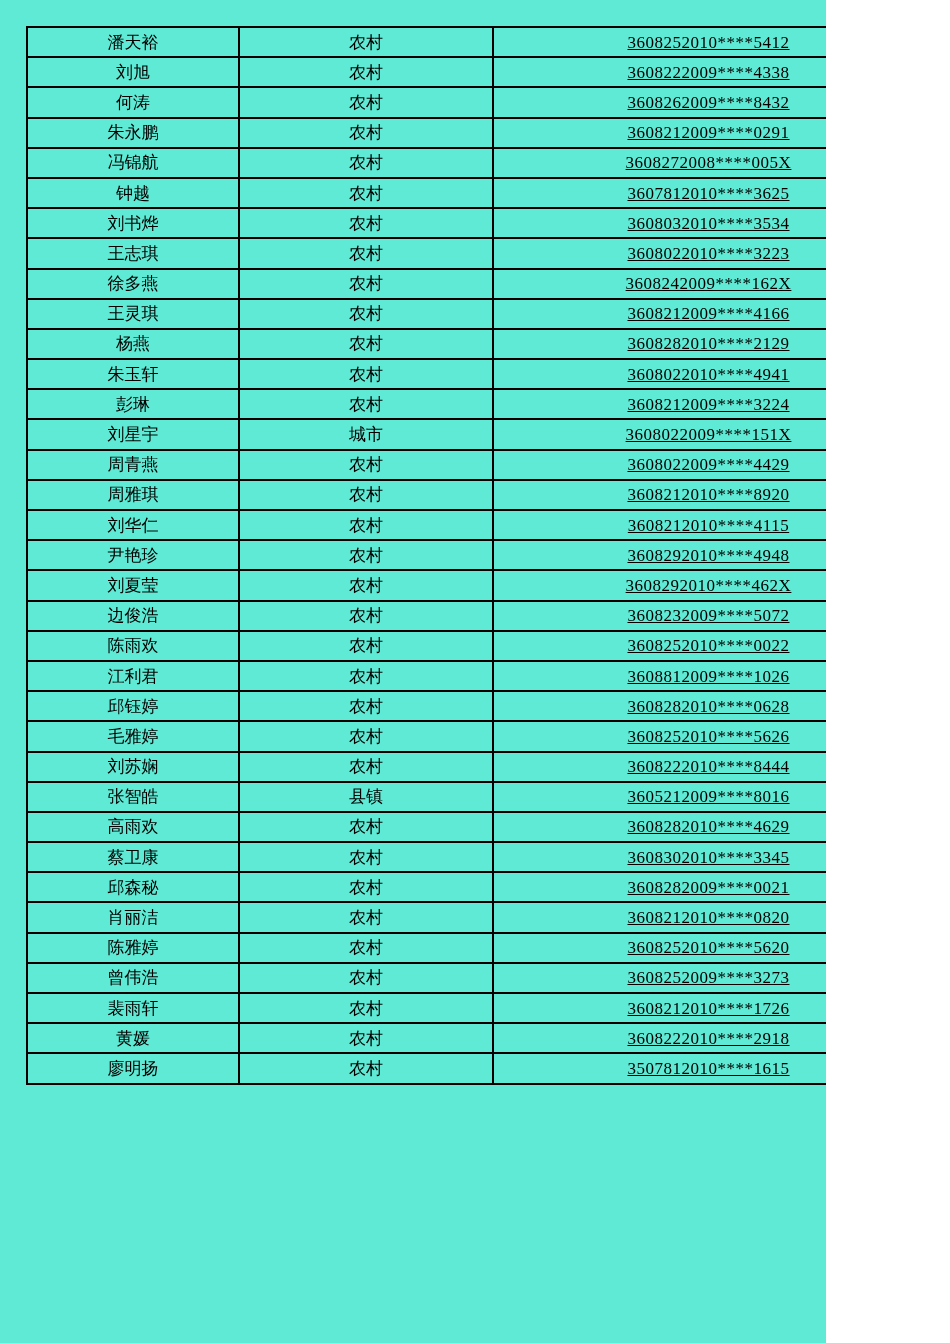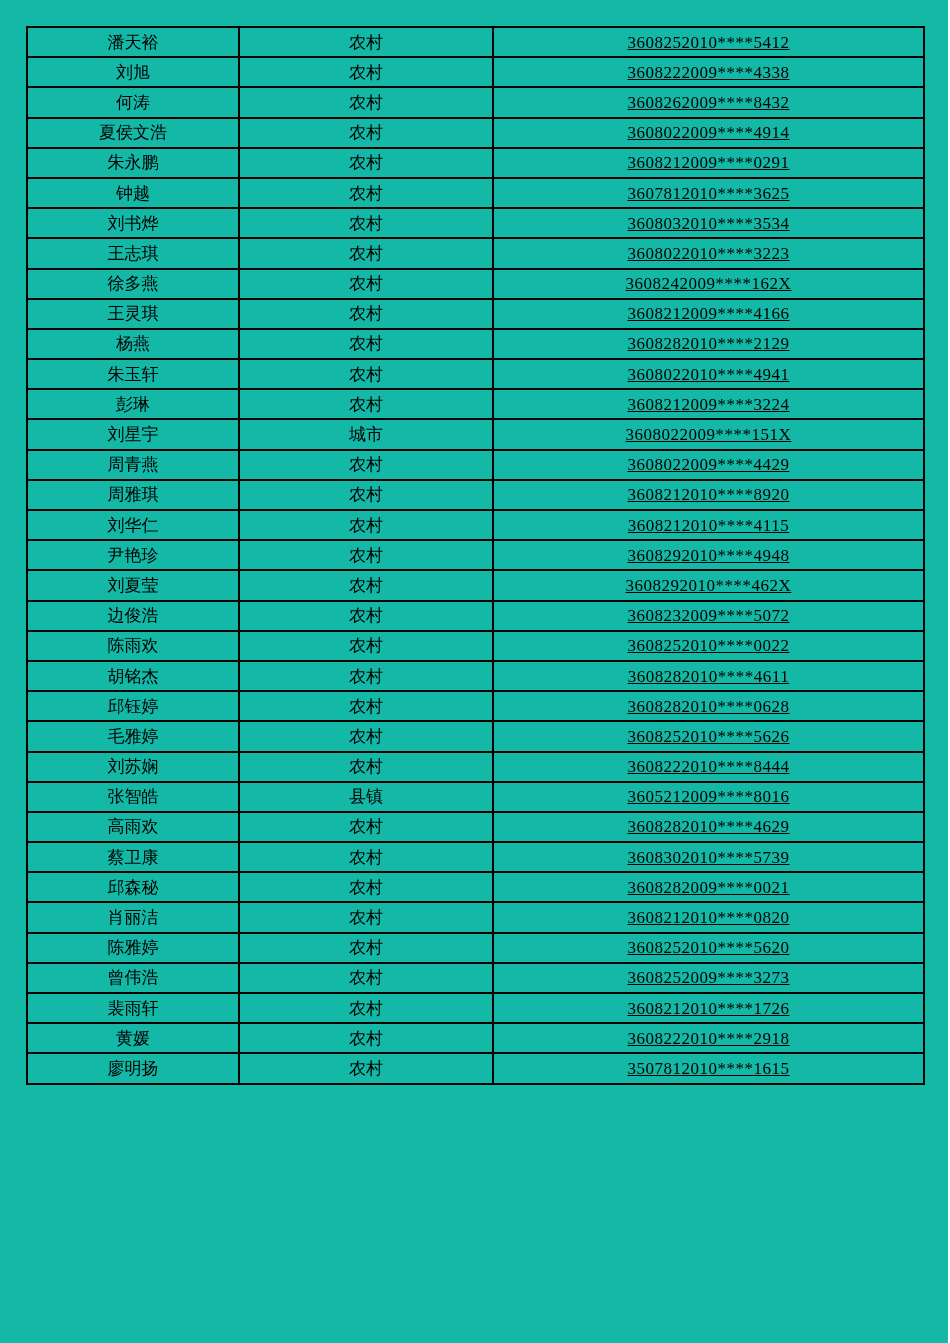--- a/index.html
+++ b/index.html
@@ -3,23 +3,23 @@
 <meta charset="utf-8">
 <style>
   * { margin: 0; padding: 0; box-sizing: border-box; }
   html, body {
     width: 950px;
     background: #ffffff;
     font-family: "Liberation Serif", "DejaVu Serif", serif;
   }
   .page {
     position: relative;
-    width: 948px;
+    width: 826px;
     height: 1343px;
-    background: #14b8a6;
+    background: #5eead4;
     overflow: hidden;
   }
   table.data-table {
     position: absolute;
     left: 26px;
     top: 26px;
     width: 897px;
     border-collapse: collapse;
     table-layout: fixed;
   }
@@ -66,33 +66,33 @@
     <td class="col-id">3608222009****4338</td>
   </tr>
 
 
   <tr>
     <td class="col-name">何涛</td>
     <td class="col-category">农村</td>
     <td class="col-id">3608262009****8432</td>
   </tr>
 
-  <tr>
-    <td class="col-name">夏侯文浩</td>
-    <td class="col-category">农村</td>
-    <td class="col-id">3608022009****4914</td>
-  </tr>
 
 
   <tr>
     <td class="col-name">朱永鹏</td>
     <td class="col-category">农村</td>
     <td class="col-id">3608212009****0291</td>
   </tr>
 
+  <tr>
+    <td class="col-name">冯锦航</td>
+    <td class="col-category">农村</td>
+    <td class="col-id">3608272008****005X</td>
+  </tr>
 
   <tr>
     <td class="col-name">钟越</td>
     <td class="col-category">农村</td>
     <td class="col-id">3607812010****3625</td>
   </tr>
 
   <tr>
     <td class="col-name">刘书烨</td>
     <td class="col-category">农村</td>
@@ -177,26 +177,26 @@
     <td class="col-category">农村</td>
     <td class="col-id">3608232009****5072</td>
   </tr>
 
   <tr>
     <td class="col-name">陈雨欢</td>
     <td class="col-category">农村</td>
     <td class="col-id">3608252010****0022</td>
   </tr>
 
-
-  <tr>
-    <td class="col-name">胡铭杰</td>
-    <td class="col-category">农村</td>
-    <td class="col-id">3608282010****4611</td>
-  </tr>
+  <tr>
+    <td class="col-name">江利君</td>
+    <td class="col-category">农村</td>
+    <td class="col-id">3608812009****1026</td>
+  </tr>
+
 
   <tr>
     <td class="col-name">邱钰婷</td>
     <td class="col-category">农村</td>
     <td class="col-id">3608282010****0628</td>
   </tr>
 
   <tr>
     <td class="col-name">毛雅婷</td>
     <td class="col-category">农村</td>
@@ -217,21 +217,21 @@
 
   <tr>
     <td class="col-name">高雨欢</td>
     <td class="col-category">农村</td>
     <td class="col-id">3608282010****4629</td>
   </tr>
 
   <tr>
     <td class="col-name">蔡卫康</td>
     <td class="col-category">农村</td>
-    <td class="col-id">3608302010****5739</td>
+    <td class="col-id">3608302010****3345</td>
   </tr>
 
   <tr>
     <td class="col-name">邱森秘</td>
     <td class="col-category">农村</td>
     <td class="col-id">3608282009****0021</td>
   </tr>
 
   <tr>
     <td class="col-name">肖丽洁</td>

